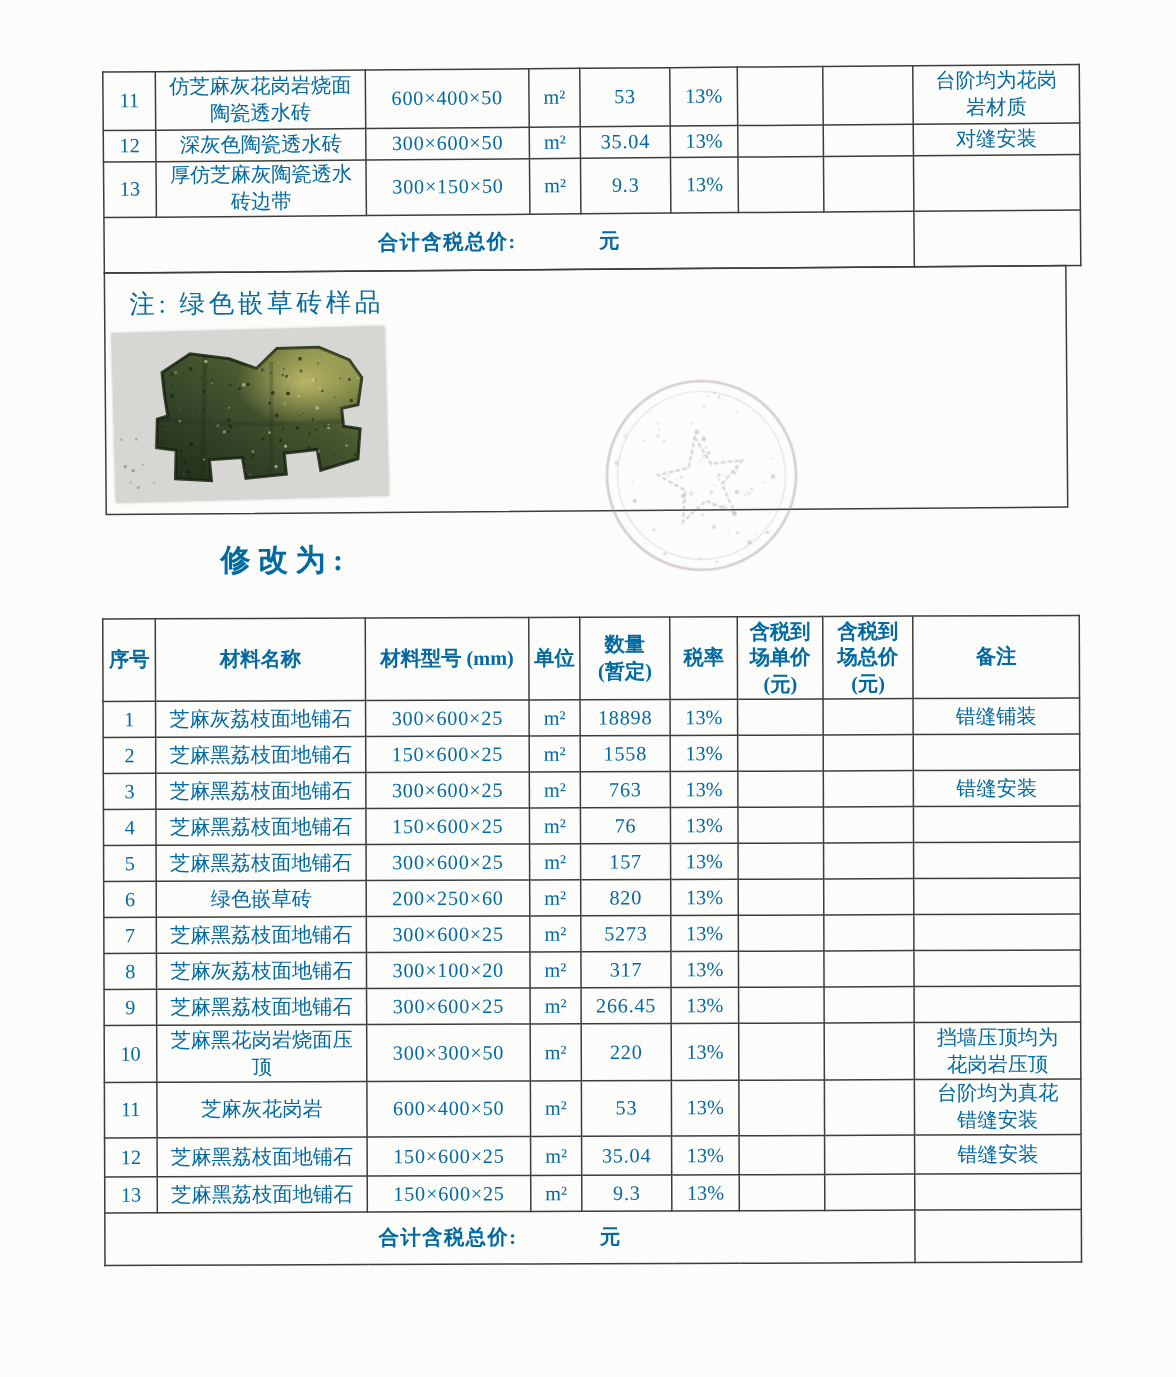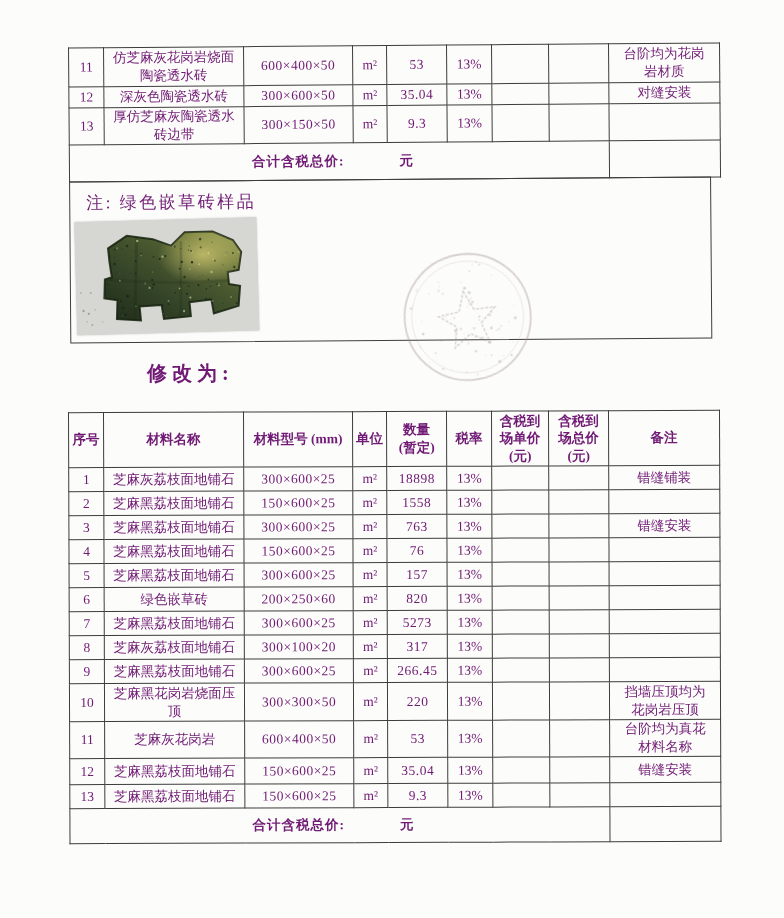--- a/index.html
+++ b/index.html
@@ -1,20 +1,20 @@
 <!DOCTYPE html>
 <html><head>
 <meta charset="utf-8">
 <style>
   html,body{margin:0;padding:0;background:#e8e8e6;}
   .page{
     position:relative;width:784px;height:918px;margin:0 auto;
     background:#fcfcfa;overflow:hidden;
     font-family:"Liberation Serif","DejaVu Serif",serif;
-    color:#701a75;
+    color:#0369a1;
   }
   
   .mat-table{border-collapse:collapse;table-layout:fixed;}
   .mat-table td,.mat-table th{
     border:1.5px solid #3d3d3d;
     text-align:center;vertical-align:middle;
     padding:0 2px;font-size:13.5px;line-height:1.3;
     white-space:pre-line;overflow:hidden;
   }
   .mat-table th{font-weight:600;font-size:13.5px;}
@@ -515,21 +515,21 @@
         <tr style="height: 37px;">
           <td class="c-no">11</td>
           <td class="c-name">芝麻灰花岗岩</td>
           <td class="c-spec">600×400×50</td>
           <td class="c-unit">m²</td>
           <td class="c-qty">53</td>
           <td class="c-tax">13%</td>
           <td class="c-unit_price"></td>
           <td class="c-total_price"></td>
           <td class="c-remark">台阶均为真花
-材料名称</td>
+错缝安装</td>
         </tr>
         <tr style="height: 26px;">
           <td class="c-no">12</td>
           <td class="c-name">芝麻黑荔枝面地铺石</td>
           <td class="c-spec">150×600×25</td>
           <td class="c-unit">m²</td>
           <td class="c-qty">35.04</td>
           <td class="c-tax">13%</td>
           <td class="c-unit_price"></td>
           <td class="c-total_price"></td>

